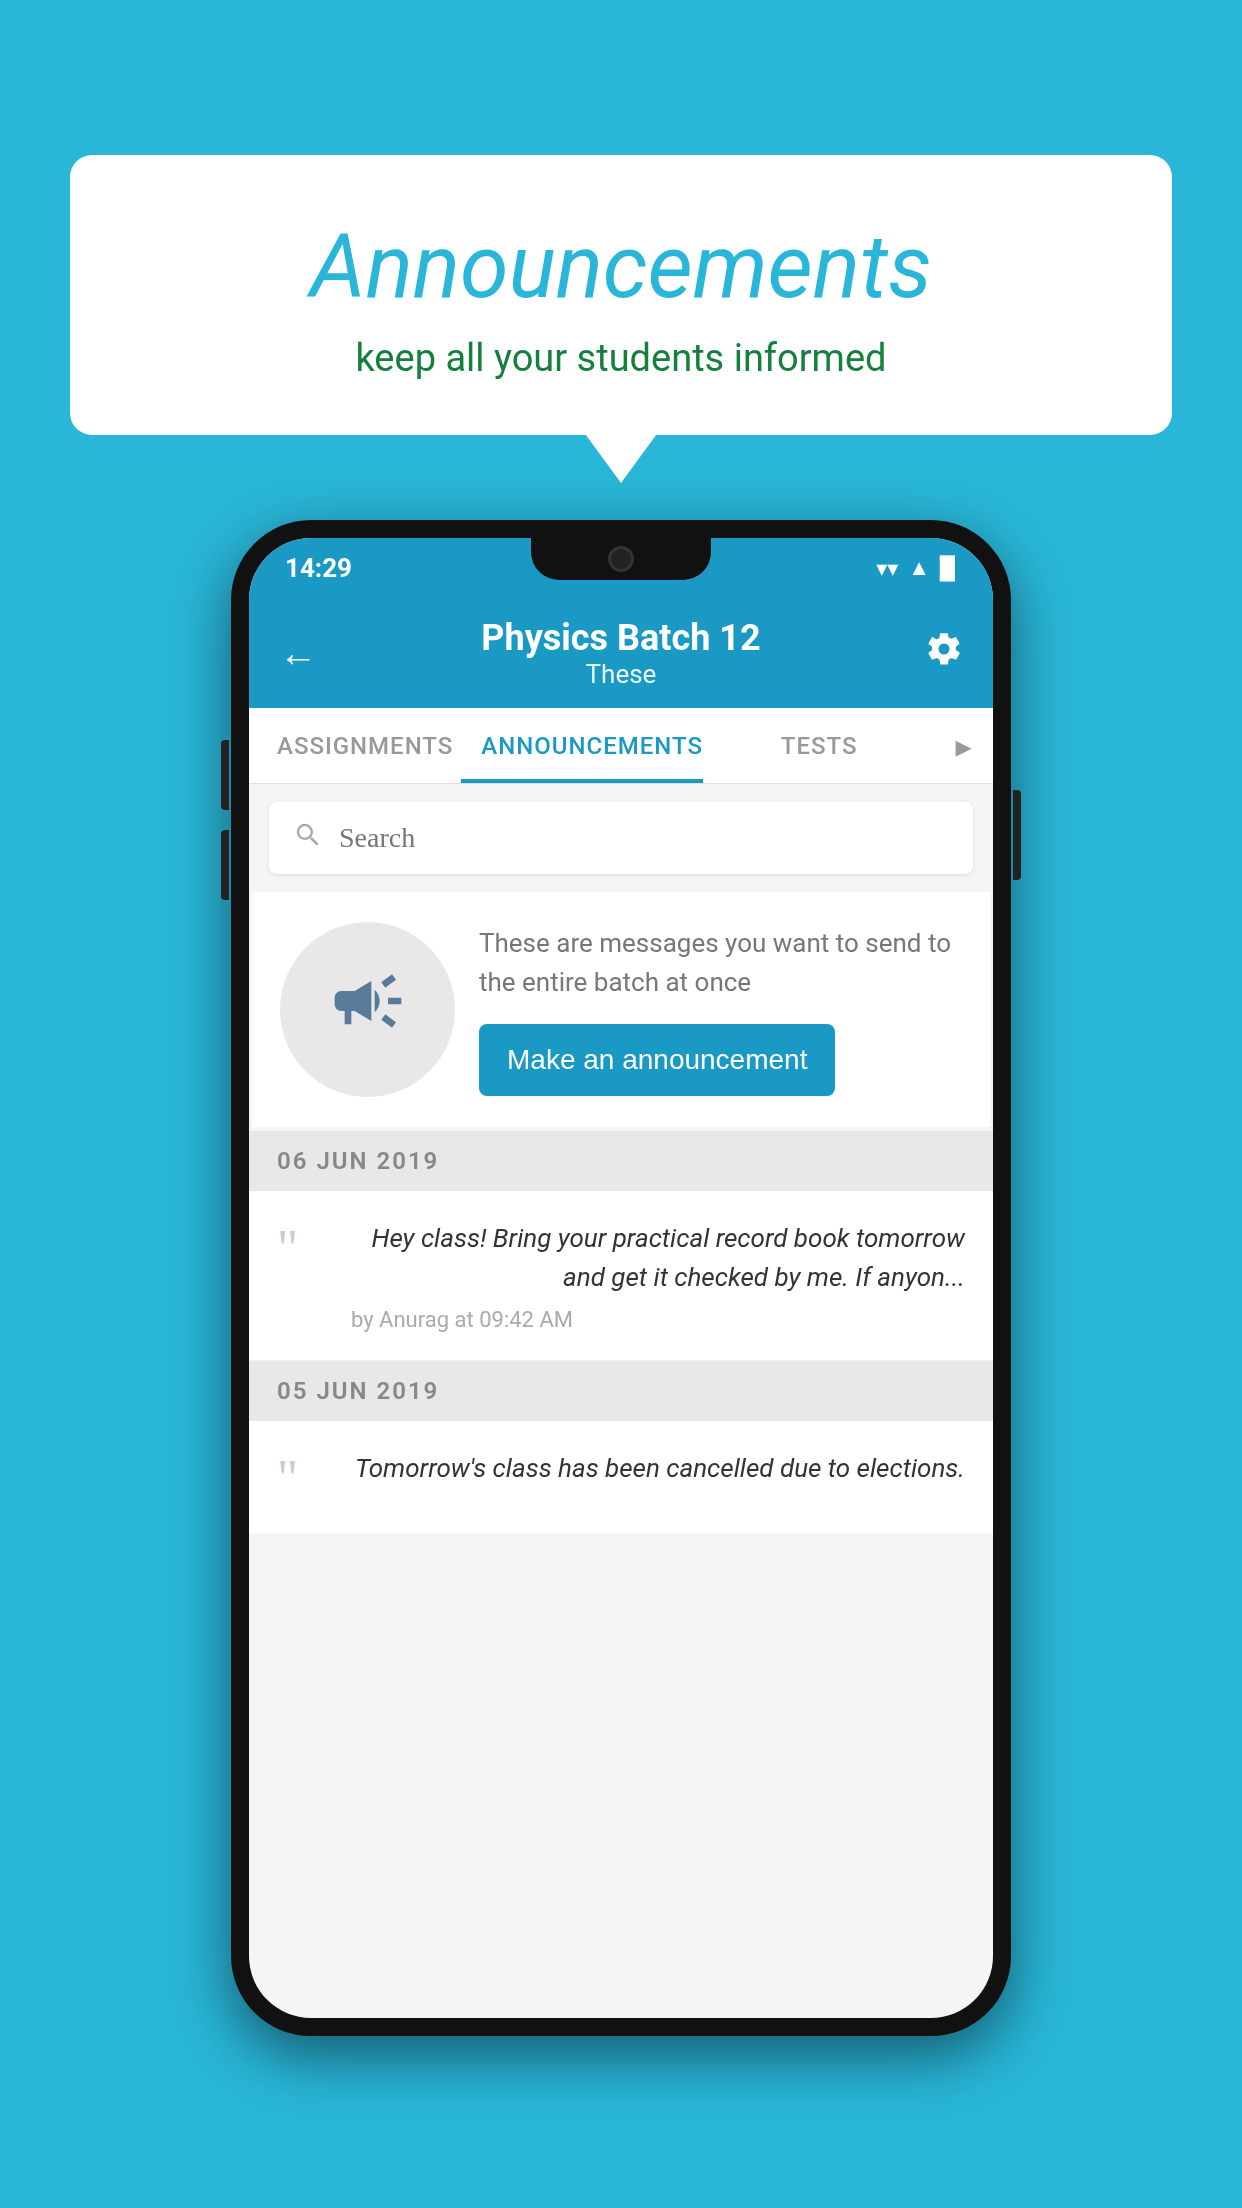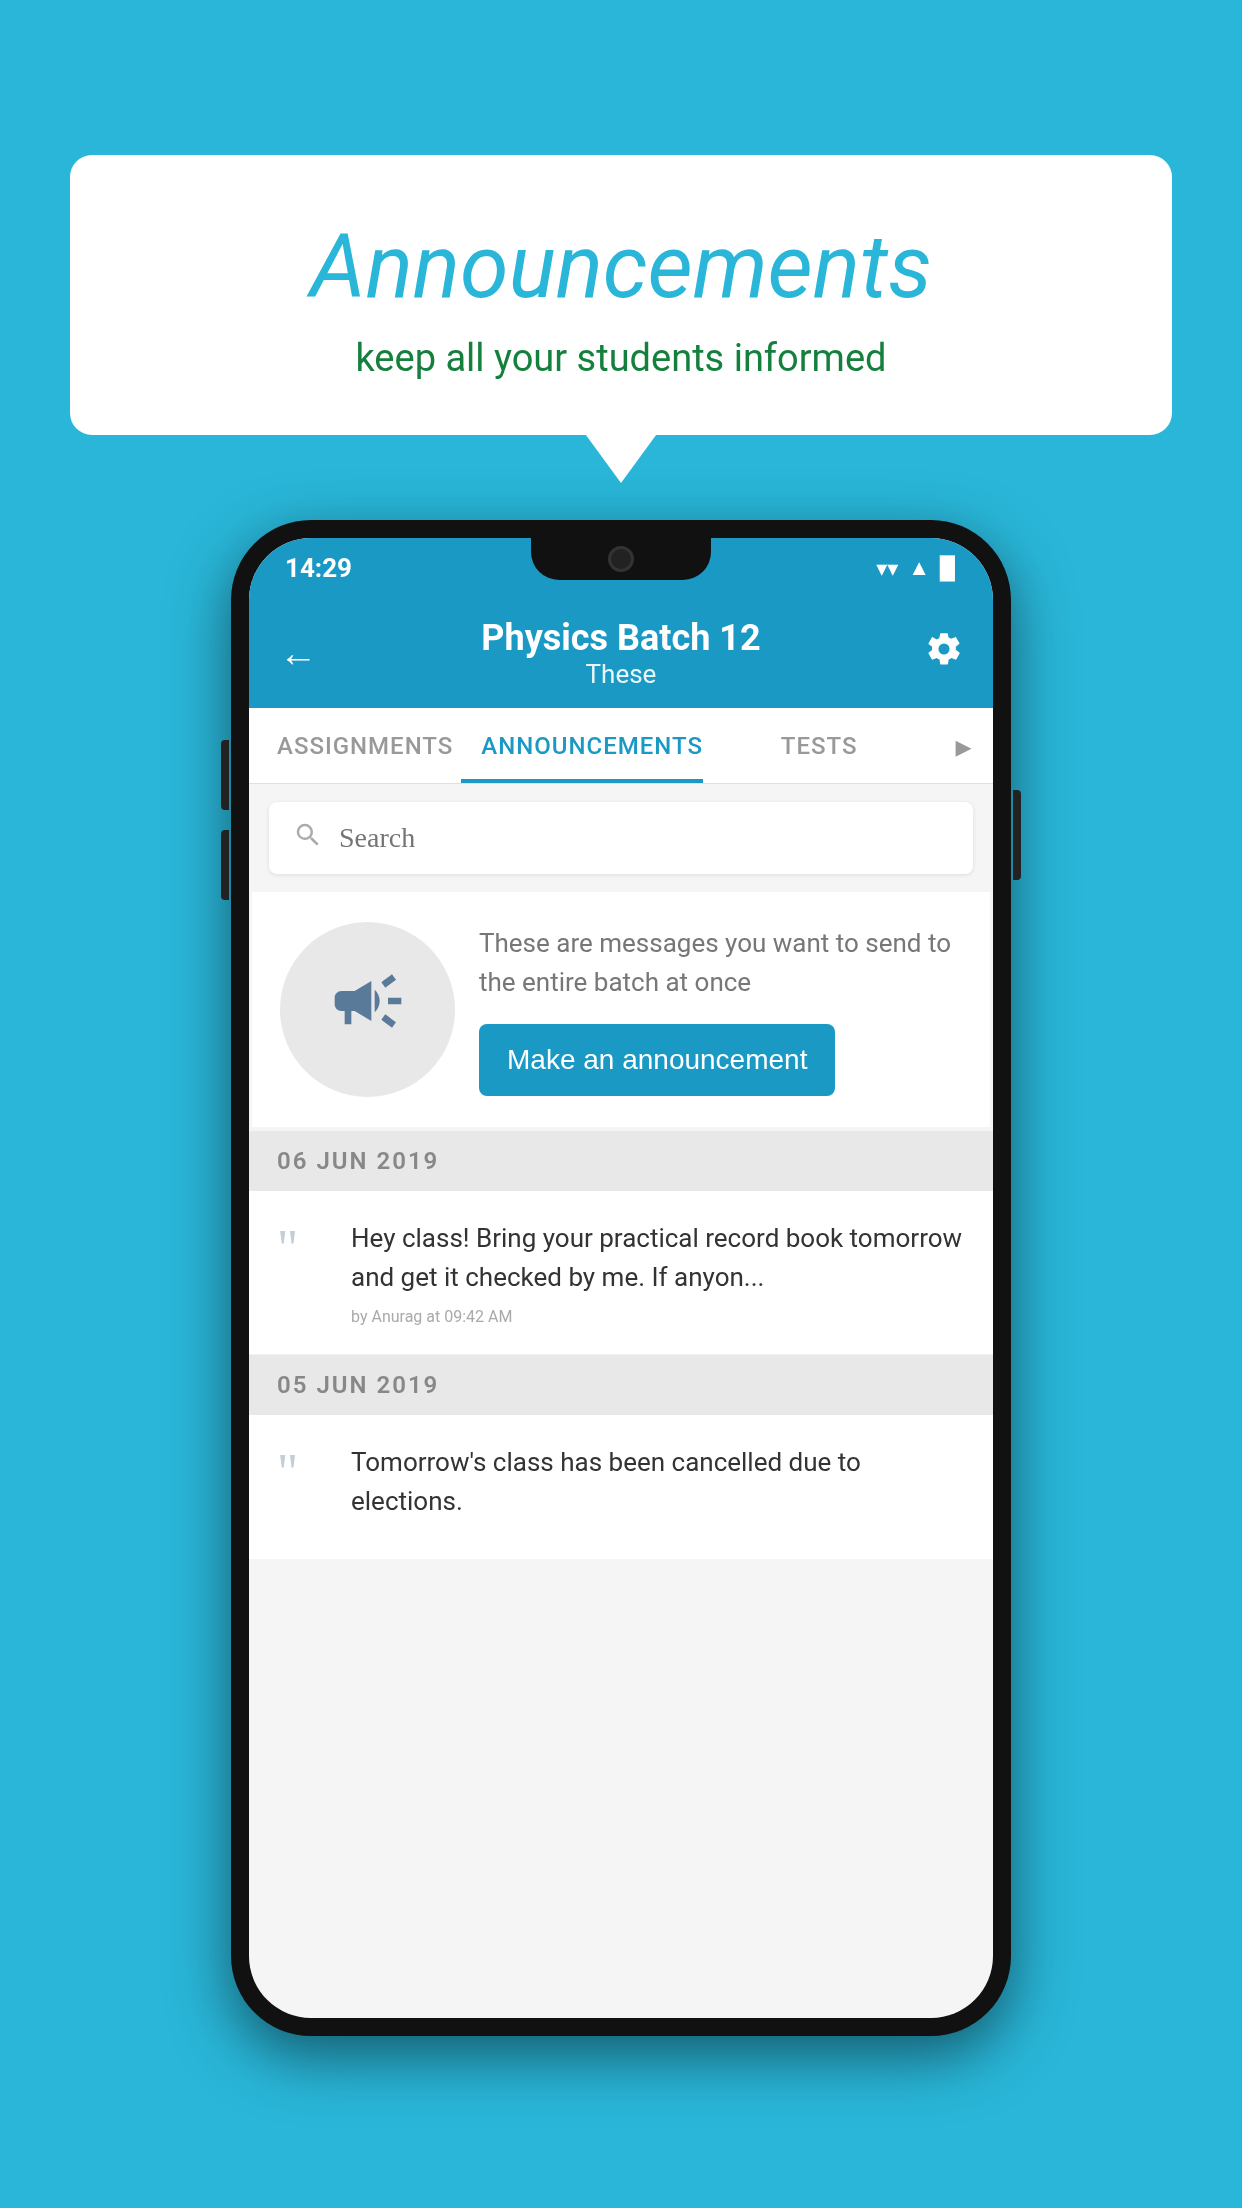--- a/index.html
+++ b/index.html
@@ -353,26 +353,28 @@
       width: 52px;
     }
 
     .announcement-content {
       flex: 1;
     }
 
     .announcement-text {
       font-size: 26px;
       color: #333;
+      font-style: italic;
       line-height: 1.5;
       margin-bottom: 10px;
+      text-align: right;
     }
 
     .announcement-meta {
-      font-size: 16px;
+      font-size: 22px;
       color: #aaa;
     }
 
     .partial-item {
       background: white;
       padding: 28px 28px;
       display: flex;
       align-items: flex-start;
       gap: 22px;
     }

